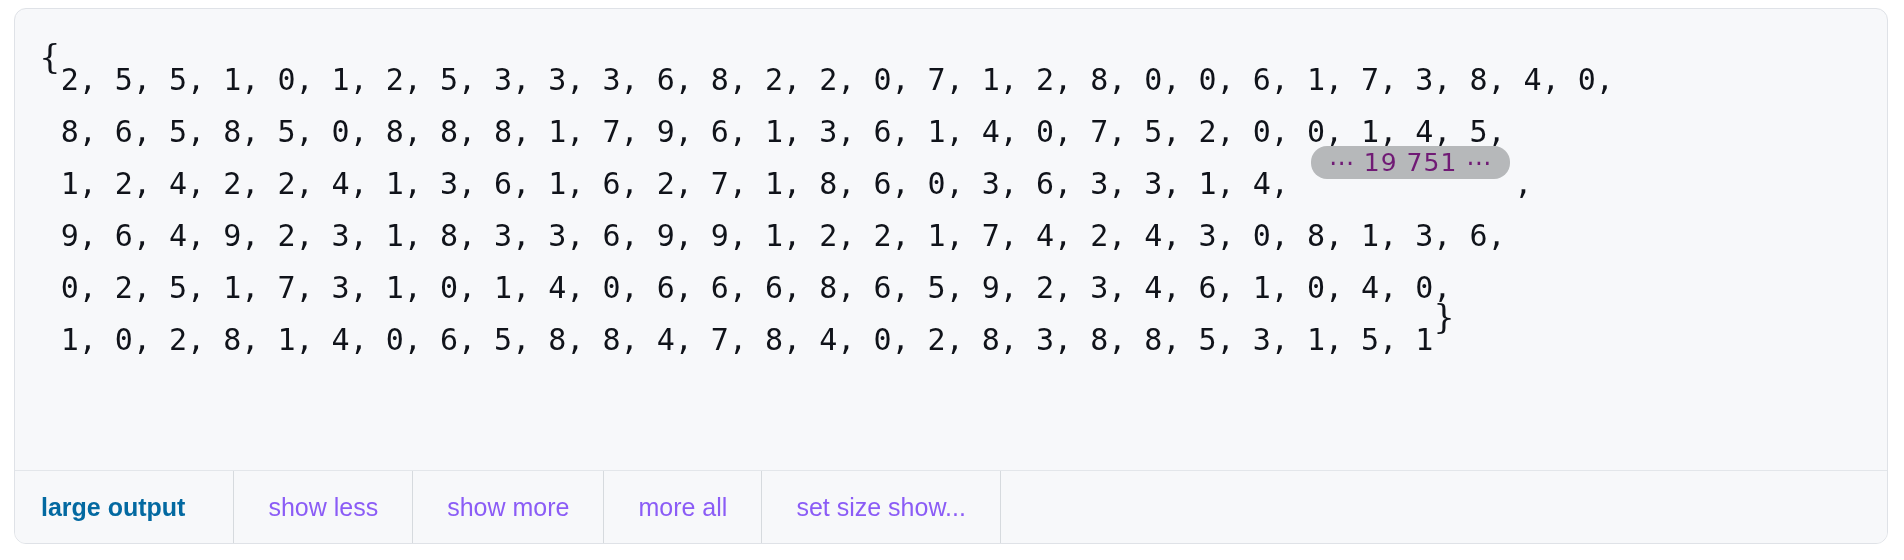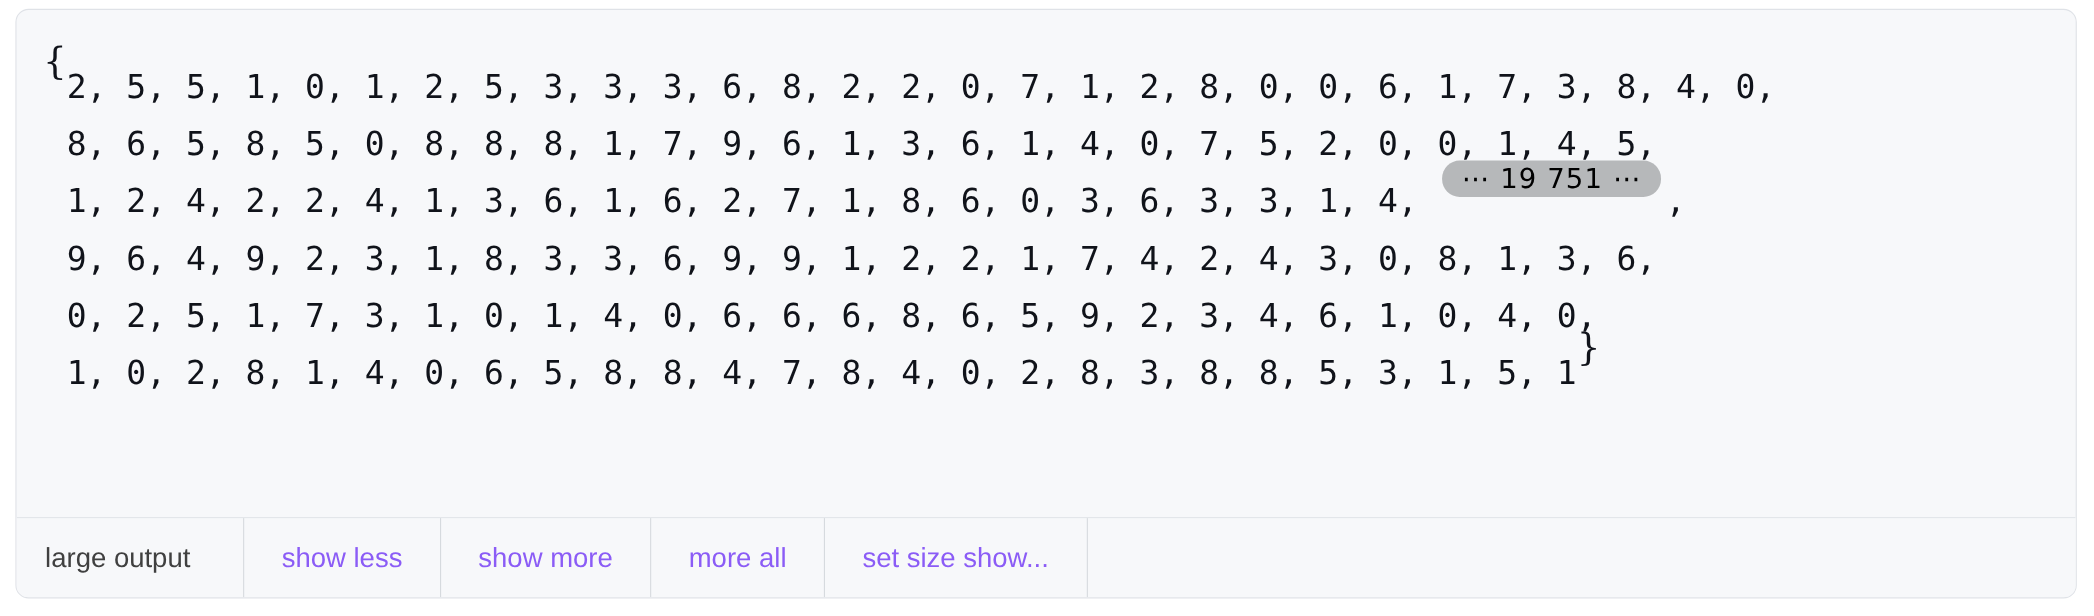--- a/index.html
+++ b/index.html
@@ -63,21 +63,21 @@
     display: inline-block;
     margin-top: 46px;
   }
 
   
   .skip-badge {
     display: inline-flex;
     align-items: center;
     justify-content: center;
     background: #b6b8ba;
-    color: #000000;
+    color: #701a75;
     border-radius: 16px;
     font-family: "DejaVu Sans", "Liberation Sans", sans-serif;
     font-size: 25px;
     line-height: 1;
     letter-spacing: 1px;
     height: 33px;
     padding: 0 18px;
     margin: 0 4px;
     vertical-align: middle;
     position: relative;
@@ -101,22 +101,22 @@
     justify-content: center;
     font-size: 25px;
     padding: 0 34px;
     box-sizing: border-box;
     white-space: nowrap;
     border-right: 1px solid #d6dade;
     user-select: none;
   }
 
   .bar-item.label {
-    color: #404040;
-    font-weight: 400;
+    color: #0369a1;
+    font-weight: 700;
     padding-left: 26px;
     padding-right: 48px;
   }
 
   .bar-item.action {
     color: #8b5cf6;
     font-weight: normal;
     cursor: pointer;
   }
 

